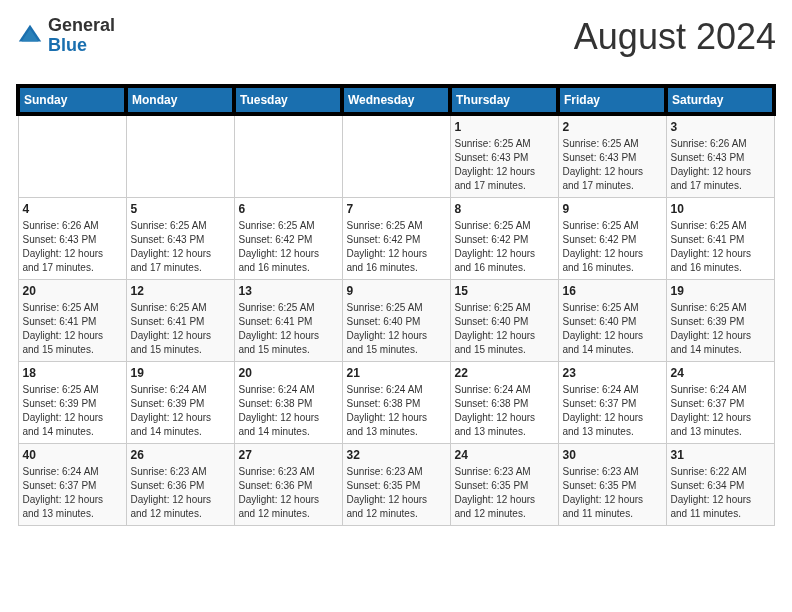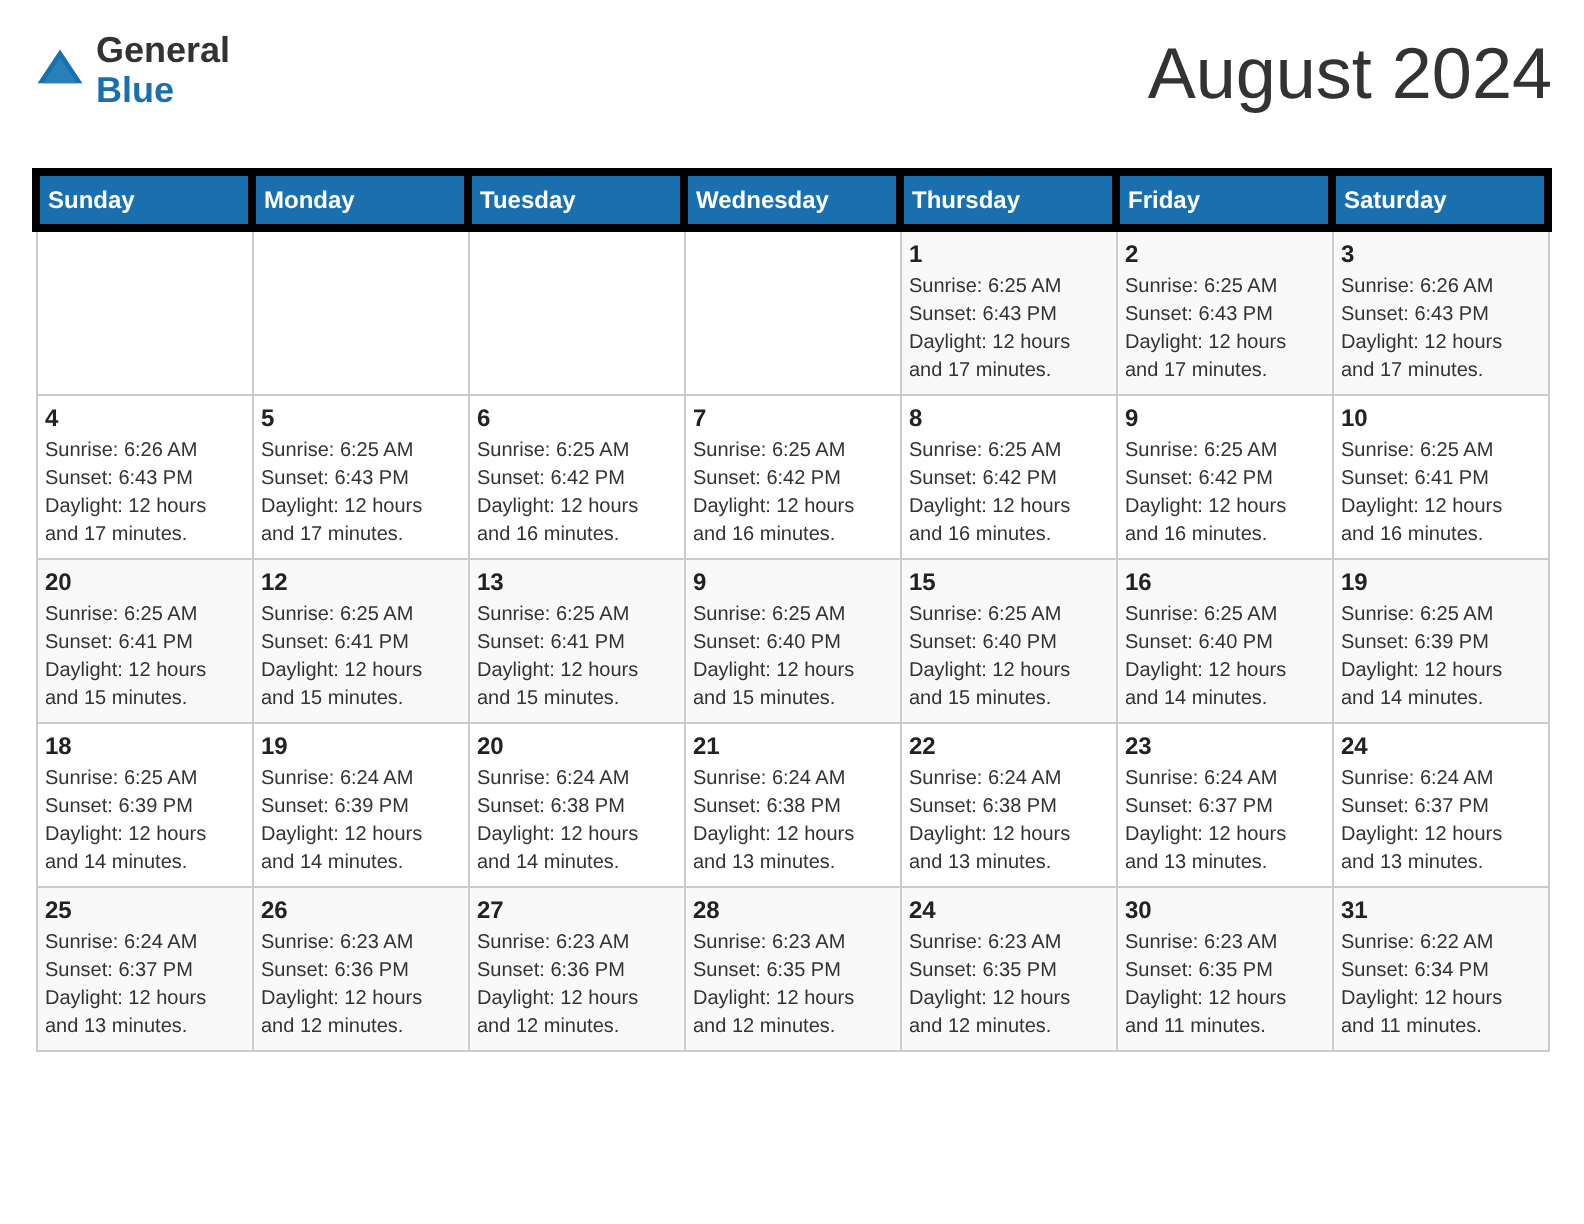--- a/index.html
+++ b/index.html
@@ -217,33 +217,33 @@
           <div class="day-num">23</div>
           <div class="day-detail">Sunrise: 6:24 AM<br>Sunset: 6:37 PM<br>Daylight: 12 hours and 13 minutes.</div>
         </td>
         <td>
           <div class="day-num">24</div>
           <div class="day-detail">Sunrise: 6:24 AM<br>Sunset: 6:37 PM<br>Daylight: 12 hours and 13 minutes.</div>
         </td>
       </tr>
       <tr>
         <td>
-          <div class="day-num">25</div>
+          <div class="day-num">40</div>
           <div class="day-detail">Sunrise: 6:24 AM<br>Sunset: 6:37 PM<br>Daylight: 12 hours and 13 minutes.</div>
         </td>
         <td>
           <div class="day-num">26</div>
           <div class="day-detail">Sunrise: 6:23 AM<br>Sunset: 6:36 PM<br>Daylight: 12 hours and 12 minutes.</div>
         </td>
         <td>
           <div class="day-num">27</div>
           <div class="day-detail">Sunrise: 6:23 AM<br>Sunset: 6:36 PM<br>Daylight: 12 hours and 12 minutes.</div>
         </td>
         <td>
-          <div class="day-num">28</div>
+          <div class="day-num">32</div>
           <div class="day-detail">Sunrise: 6:23 AM<br>Sunset: 6:35 PM<br>Daylight: 12 hours and 12 minutes.</div>
         </td>
         <td>
           <div class="day-num">24</div>
           <div class="day-detail">Sunrise: 6:23 AM<br>Sunset: 6:35 PM<br>Daylight: 12 hours and 12 minutes.</div>
         </td>
         <td>
           <div class="day-num">30</div>
           <div class="day-detail">Sunrise: 6:23 AM<br>Sunset: 6:35 PM<br>Daylight: 12 hours and 11 minutes.</div>
         </td>

